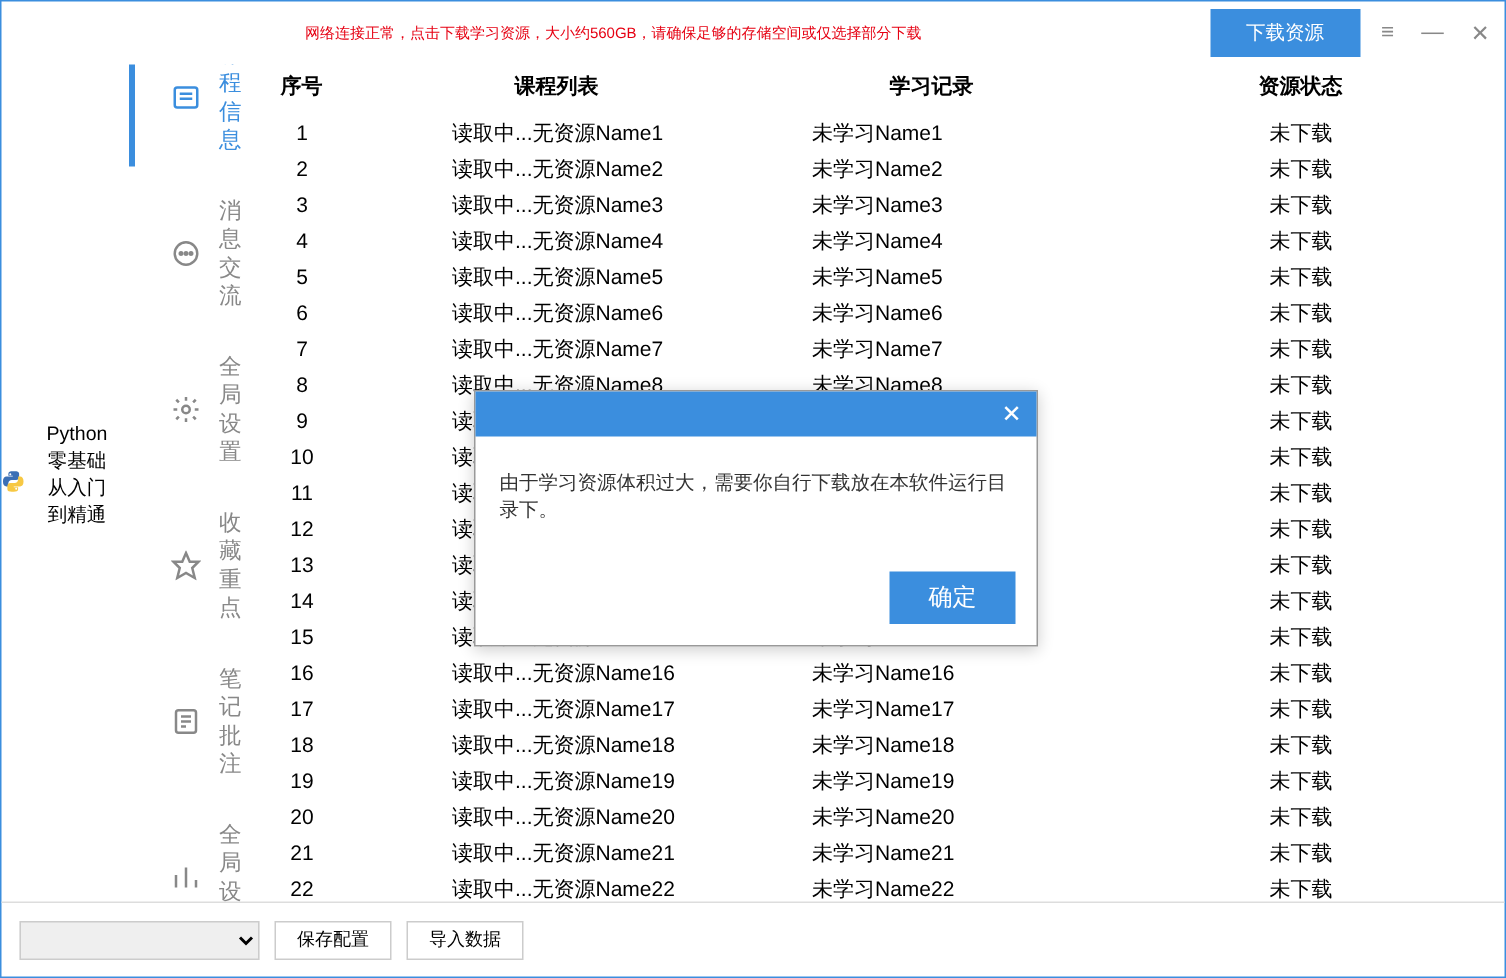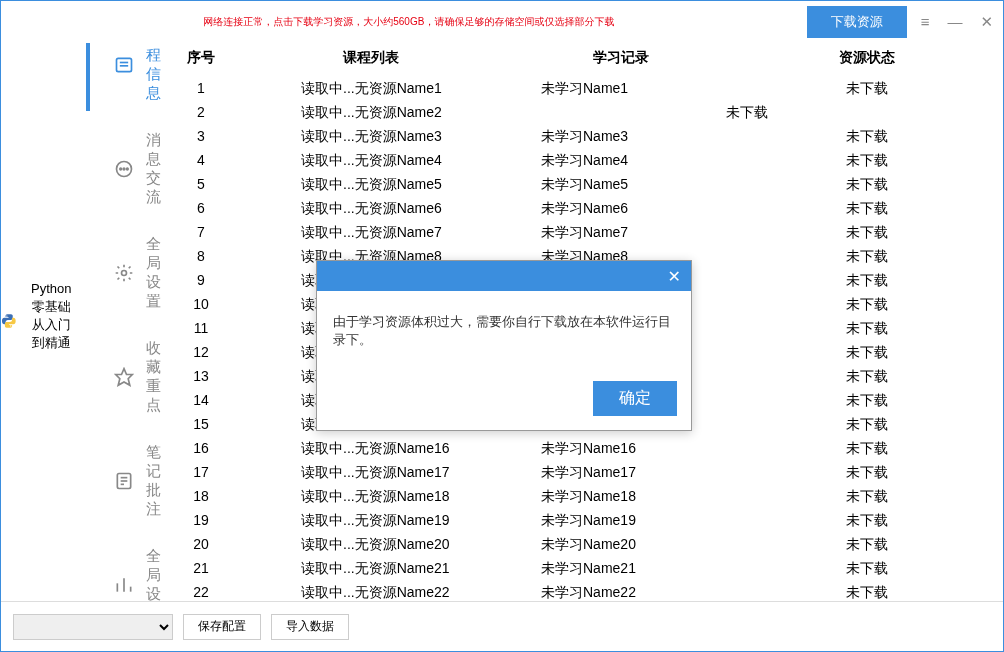--- a/index.html
+++ b/index.html
@@ -145,20 +145,21 @@
       <div class="tbody" id="tbody">
           <div class="row">
             <div class="col-idx">1</div>
             <div class="col-course">读取中...无资源Name1</div>
             <div class="col-study">未学习Name1</div>
             <div class="col-status">未下载</div>
           </div>
           <div class="row">
             <div class="col-idx">2</div>
             <div class="col-course">读取中...无资源Name2</div>
+            <div class="col-study">未学习Name2</div>
             <div class="col-status">未下载</div>
           </div>
           <div class="row">
             <div class="col-idx">3</div>
             <div class="col-course">读取中...无资源Name3</div>
             <div class="col-study">未学习Name3</div>
             <div class="col-status">未下载</div>
           </div>
           <div class="row">
             <div class="col-idx">4</div>

